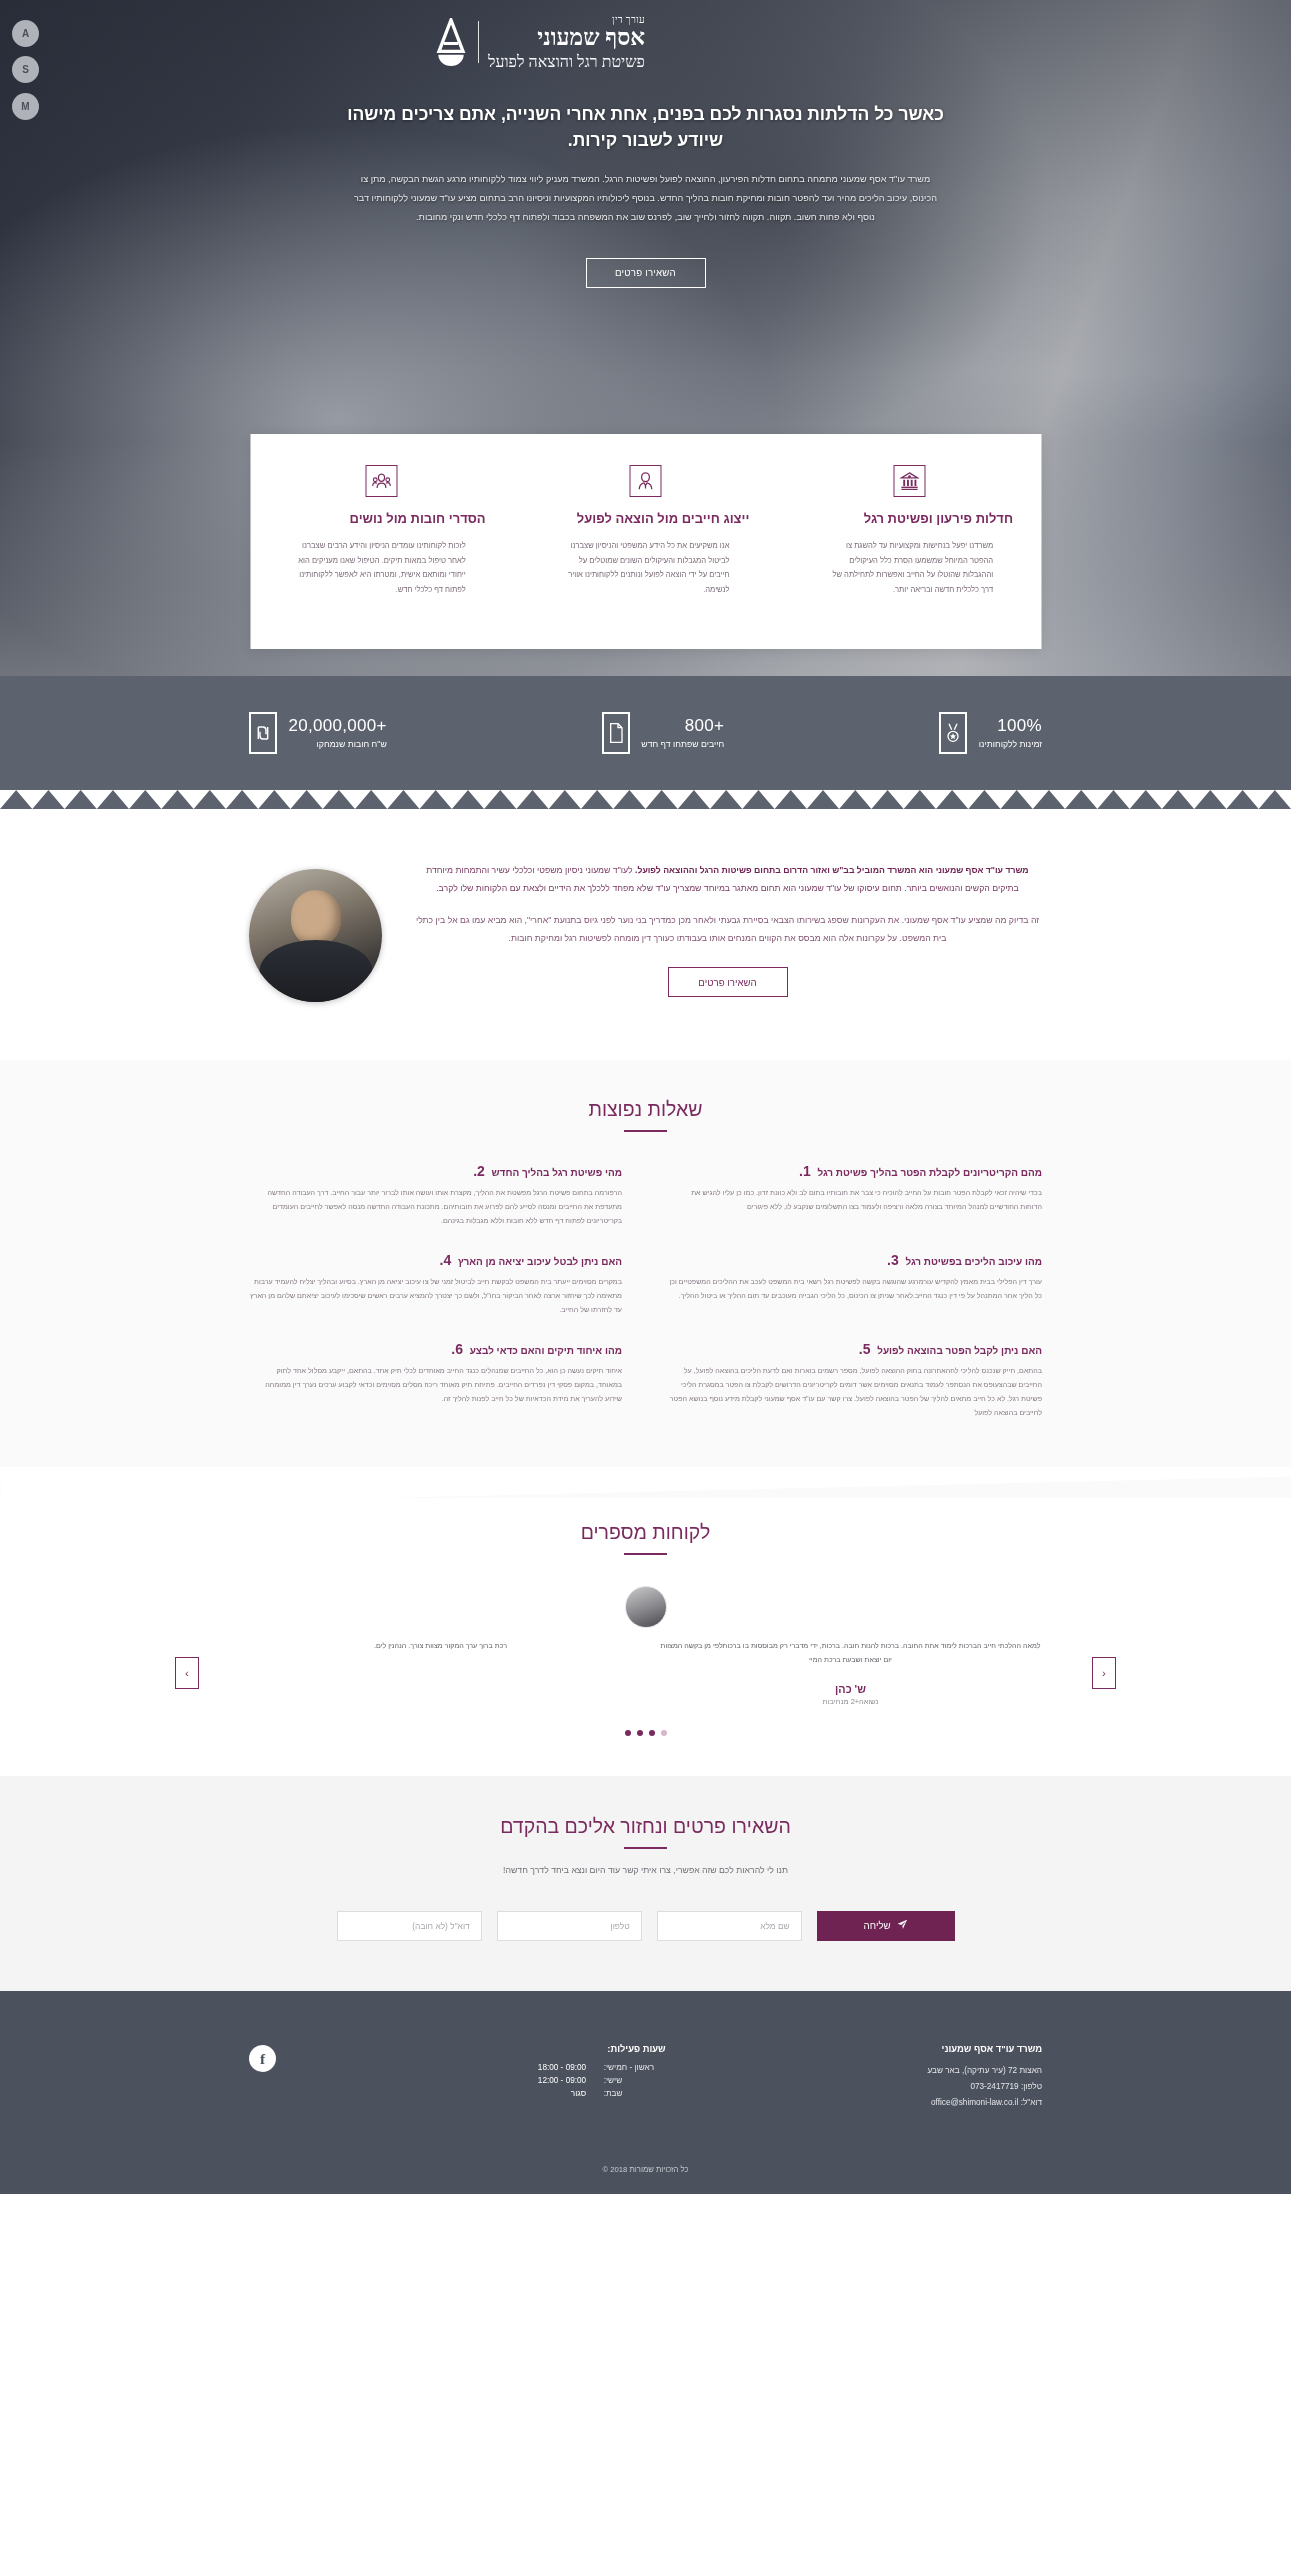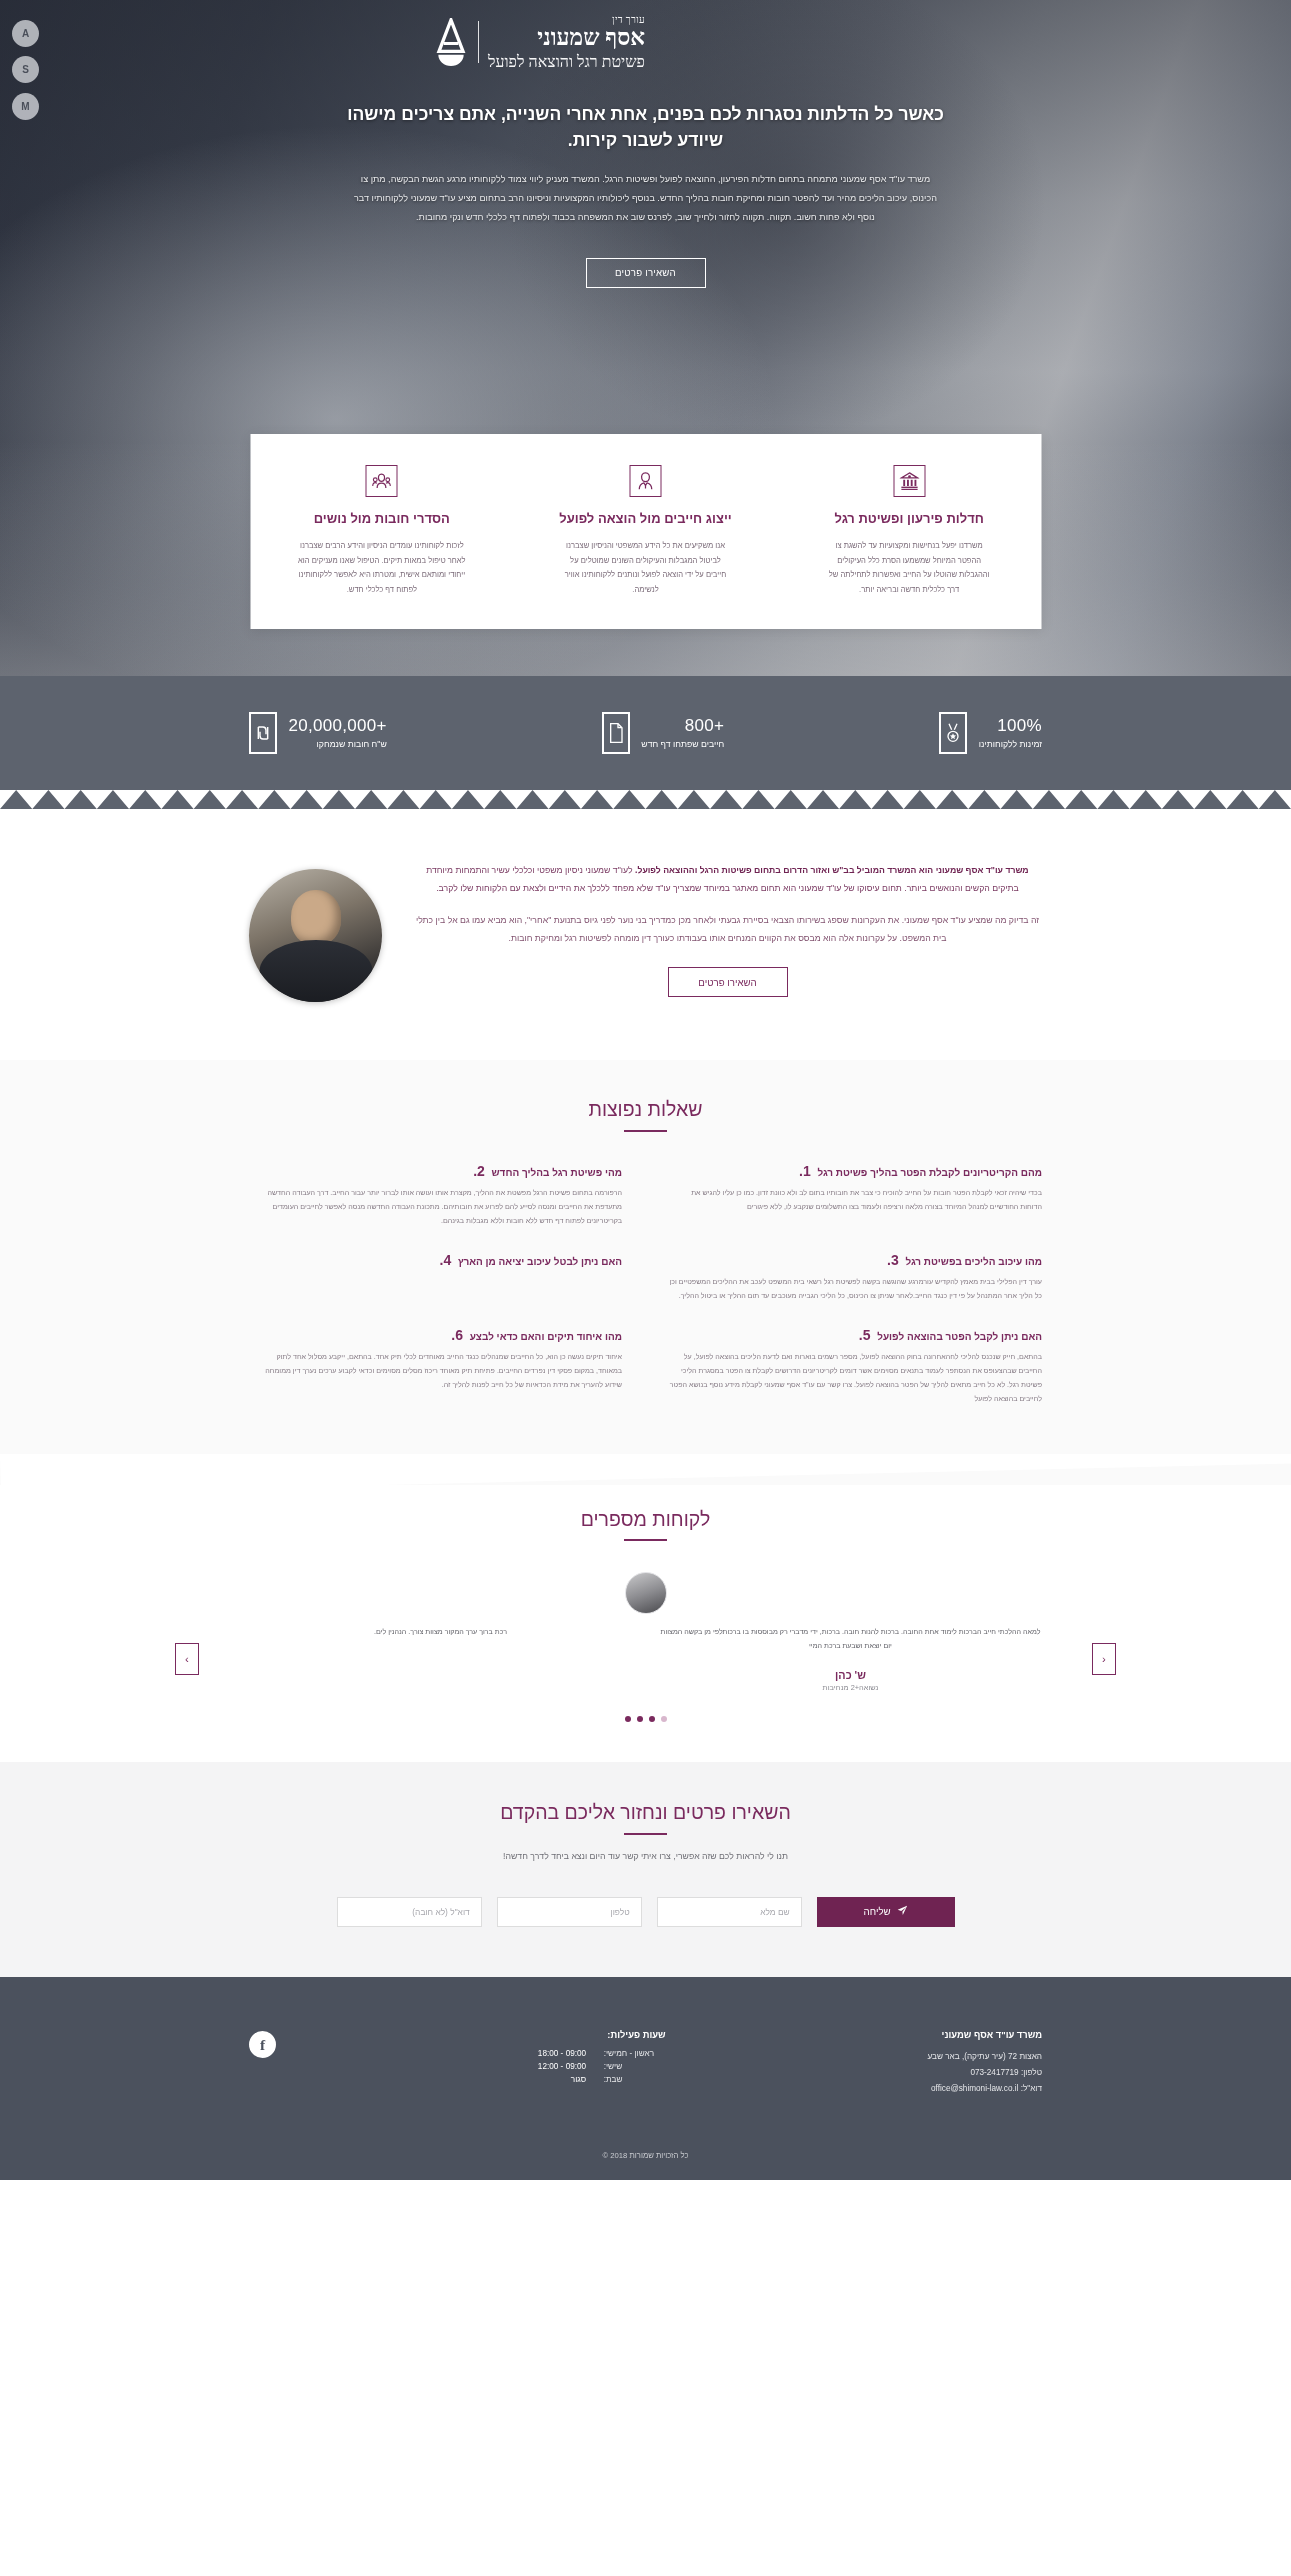--- a/index.html
+++ b/index.html
@@ -31,21 +31,21 @@
   .hero-p{color:#e9eaec;font-size:9.1px;line-height:2.08;text-align:center;width:592px;margin:16px auto 0;text-shadow:0 0.7px 2.7px rgba(0,0,0,.5)}
   .hero-btn{display:block;width:120px;margin:31px auto 0;padding:8.7px 0;border:1px solid #fff;color:#fff;
     background:transparent;font-size:9.7px;font-family:inherit;text-align:center;cursor:pointer;letter-spacing:0.2px}
   .rail-wrap{position:absolute;top:20px;left:12px;display:flex;flex-direction:column;gap:9.4px;z-index:6}
   .rail-dot{width:27px;height:27px;border-radius:50%;background:rgba(205,208,212,.82);color:#4a4f5a;
     display:flex;align-items:center;justify-content:center;font-size:10px;font-weight:600;cursor:pointer}
 
   
   .cards-shell{position:absolute;top:434px;left:50%;transform:translateX(-50%);width:791px;z-index:5;
     background:#fff;display:flex;box-shadow:0 2px 12px rgba(0,0,0,.10)}
-  .card{flex:1;padding:31px 28px 32px;text-align:center}
+  .card{flex:1;padding:31px 28px 52px;text-align:right}
   .card + .card{border-left:0}
   .card-ic{width:32px;height:32px;border:1.3px solid #7a2a5e;margin:0 auto 13.4px;display:flex;align-items:center;justify-content:center}
   .card-ic svg{width:20px;height:20px}
   .card-h{color:#7a2a5e;font-size:13px;font-weight:700;line-height:1.38;margin-bottom:10.8px}
   .card-p{color:#7a6a78;font-size:7.6px;line-height:1.92;max-width:168px;margin:0 auto}
 
   
   .stats{width:1291px;height:114px;background:#5d636e;display:flex;align-items:center;justify-content:center;gap:0;position:relative}
   .stats-row{width:793px;display:flex;justify-content:space-between}
   .stat{display:flex;align-items:center;gap:11.4px}
@@ -298,20 +298,21 @@
           <span class="faq-q">מהו עיכוב הליכים בפשיטת רגל</span>
           <span class="faq-num">3.</span>
         </div>
         <div class="faq-a">עורך דין הפלילי בבית מאמץ להקדיש עורמרגע שהוגשה בקשה לפשיטת רגל רשאי בית המשפט לעכב את ההליכים המשפטיים וכן כל הליך אחר המתנהל על פי דין כנגד החייב.לאחר שניתן צו הכינוס, כל הליכי הגבייה מעוכבים עד תום ההליך או ביטול ההליך.</div>
       </div>
       <div class="faq-item">
         <div class="faq-head">
           <span class="faq-q">האם ניתן לבטל עיכוב יציאה מן הארץ</span>
           <span class="faq-num">4.</span>
         </div>
+        <div class="faq-a">במקרים מסוימים ייעתר בית המשפט לבקשת חייב לביטול זמני של צו עיכוב יציאה מן הארץ. בסיוע ובהליך יצליח להעמיד ערבות מתאימה לכך שיחזור ארצה לאחר הביקור בחו"ל, ולשם כך יצטרך להמציא ערבים ראשים שיסכימו לעיכוב יציאתם שלהם מן הארץ עד לחזרתו של החייב.</div>
       </div>
       <div class="faq-item">
         <div class="faq-head">
           <span class="faq-q">האם ניתן לקבל הפטר בהוצאה לפועל</span>
           <span class="faq-num">5.</span>
         </div>
         <div class="faq-a">בהתאם, חייק שנכנס להליכי לחהאחרונה בחוק ההוצאה לפועל, מספר רשמים בוארות ואם לדעת הליכים בהוצאה לפועל, על החייבים שבהצעופס את הנסתפר לעמוד בתנאים מסוימים אשר דומים לקריטריונים הדרושים לקבלת צו הפטר במסגרת הליכי פשיטת רגל. לא כל חייב מתאים להליך של הפטר בהוצאה לפועל. צרו קשר עם עו"ד אסף שמעוני לקבלת מידע נוסף בנושא הפטר לחייבים בהוצאה לפועל</div>
       </div>
       <div class="faq-item">
         <div class="faq-head">

